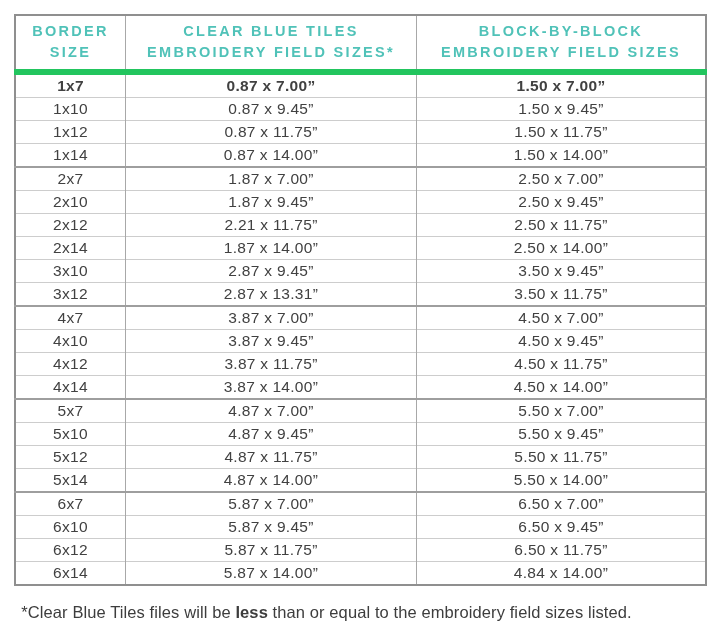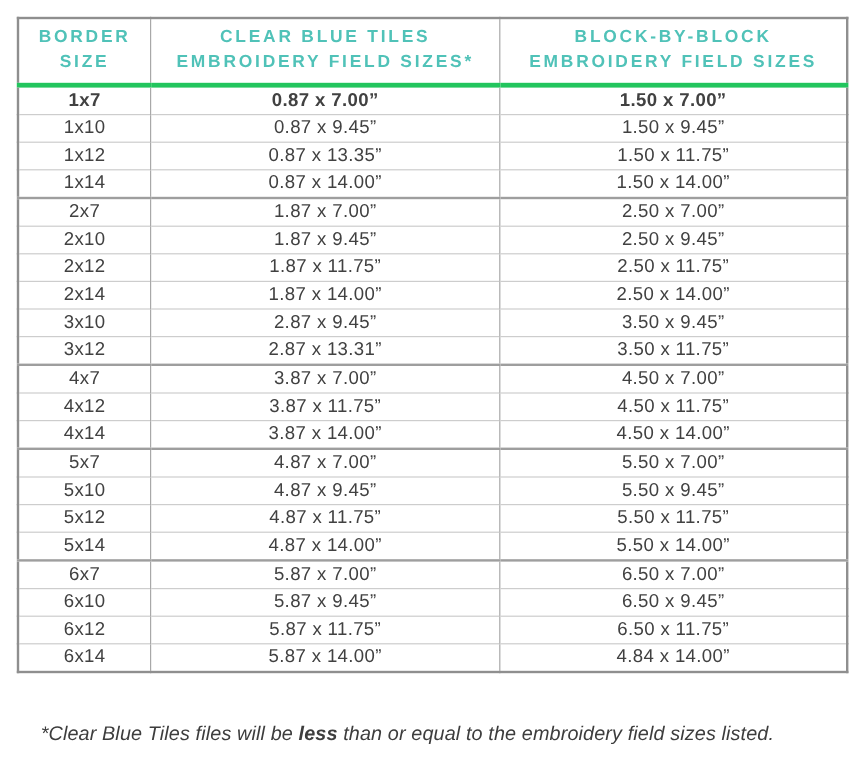--- a/index.html
+++ b/index.html
@@ -26,21 +26,21 @@
   .size-table th {
     color: #50c2b8;
     font-size: 14.5px;
     font-weight: 700;
     letter-spacing: 2.3px;
     text-align: center;
     vertical-align: middle;
     white-space: pre-line;
     line-height: 21px;
     padding: 5px 0 6px 0;
-    border-bottom: 4px solid #22c55e;
+    border-bottom: 6px solid #22c55e;
   }
   .size-table th + th, .size-table td + td {
     border-left: 1.5px solid #a8a8a8;
   }
   .size-table td {
     text-align: center;
     vertical-align: middle;
     color: #414141;
     font-size: 15.5px;
     letter-spacing: 0.3px;
@@ -51,25 +51,23 @@
   }
   .size-table tbody tr:first-child td { border-top: none; font-weight: bold; }
   .size-table tbody tr.group-start td { border-top: 2px solid #9e9e9e; text-align: center; }
   .footnote {
     position: absolute;
     left: 0;
     top: 603px;
     width: 653px;
     margin: 0;
     text-align: center;
-    font-style: italic;
     font-size: 16.5px;
     letter-spacing: 0.1px;
     color: #3d3d3d;
-    padding-left: 13px;
   }
   .footnote .fn-bold { font-weight: 700; }
 </style>
 </head>
 <body>
 
 <div class="page">
   <table class="size-table">
     <colgroup>
       <col class="c1">
@@ -92,41 +90,41 @@
           <td>0.87 x 7.00”</td>
           <td>1.50 x 7.00”</td>
         </tr>
         <tr>
           <td>1x10</td>
           <td>0.87 x 9.45”</td>
           <td>1.50 x 9.45”</td>
         </tr>
         <tr>
           <td>1x12</td>
-          <td>0.87 x 13.35”</td>
+          <td>0.87 x 11.75”</td>
           <td>1.50 x 11.75”</td>
         </tr>
         <tr>
           <td>1x14</td>
           <td>0.87 x 14.00”</td>
           <td>1.50 x 14.00”</td>
         </tr>
         <tr class="group-start">
           <td>2x7</td>
           <td>1.87 x 7.00”</td>
           <td>2.50 x 7.00”</td>
         </tr>
         <tr>
           <td>2x10</td>
           <td>1.87 x 9.45”</td>
           <td>2.50 x 9.45”</td>
         </tr>
         <tr>
           <td>2x12</td>
-          <td>1.87 x 11.75”</td>
+          <td>2.21 x 11.75”</td>
           <td>2.50 x 11.75”</td>
         </tr>
         <tr>
           <td>2x14</td>
           <td>1.87 x 14.00”</td>
           <td>2.50 x 14.00”</td>
         </tr>
         <tr>
           <td>3x10</td>
           <td>2.87 x 9.45”</td>
@@ -134,20 +132,25 @@
         </tr>
         <tr>
           <td>3x12</td>
           <td>2.87 x 13.31”</td>
           <td>3.50 x 11.75”</td>
         </tr>
         <tr class="group-start">
           <td>4x7</td>
           <td>3.87 x 7.00”</td>
           <td>4.50 x 7.00”</td>
+        </tr>
+        <tr>
+          <td>4x10</td>
+          <td>3.87 x 9.45”</td>
+          <td>4.50 x 9.45”</td>
         </tr>
         <tr>
           <td>4x12</td>
           <td>3.87 x 11.75”</td>
           <td>4.50 x 11.75”</td>
         </tr>
         <tr>
           <td>4x14</td>
           <td>3.87 x 14.00”</td>
           <td>4.50 x 14.00”</td>

